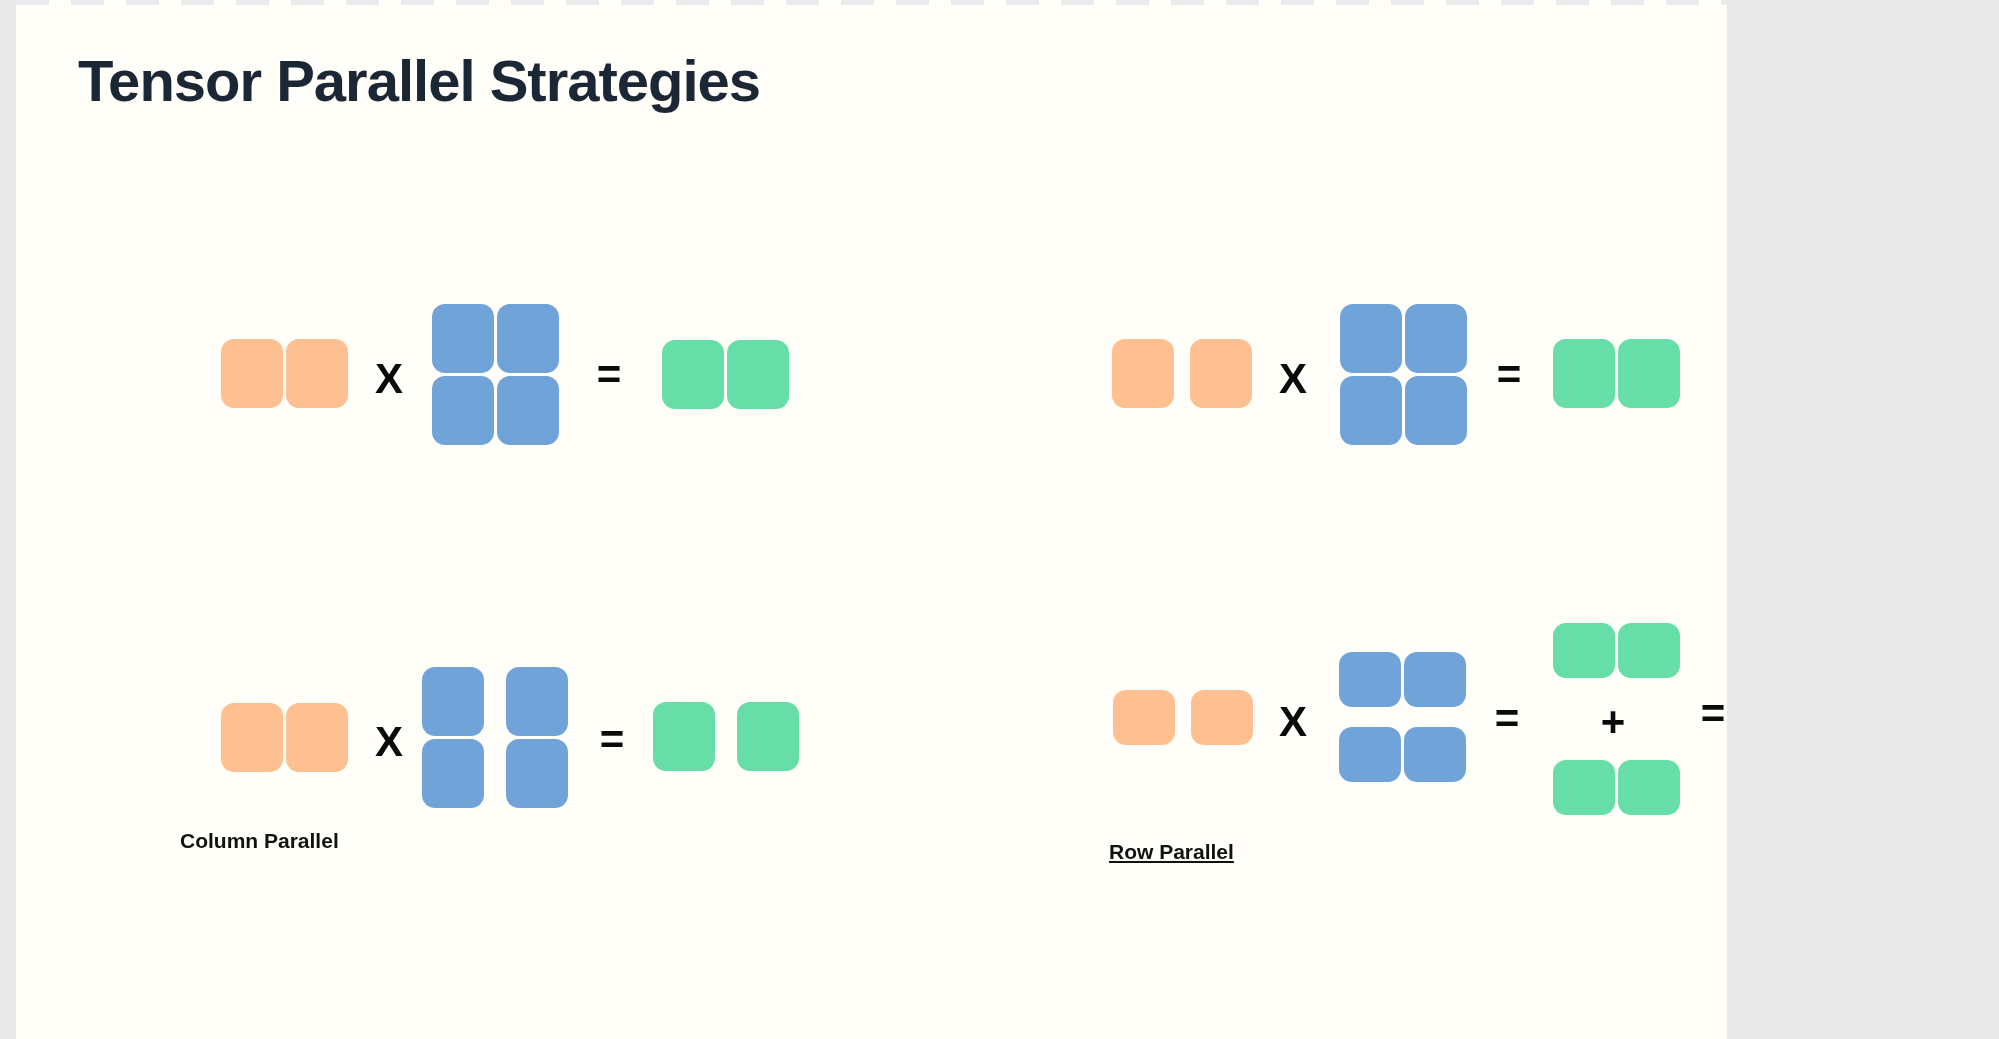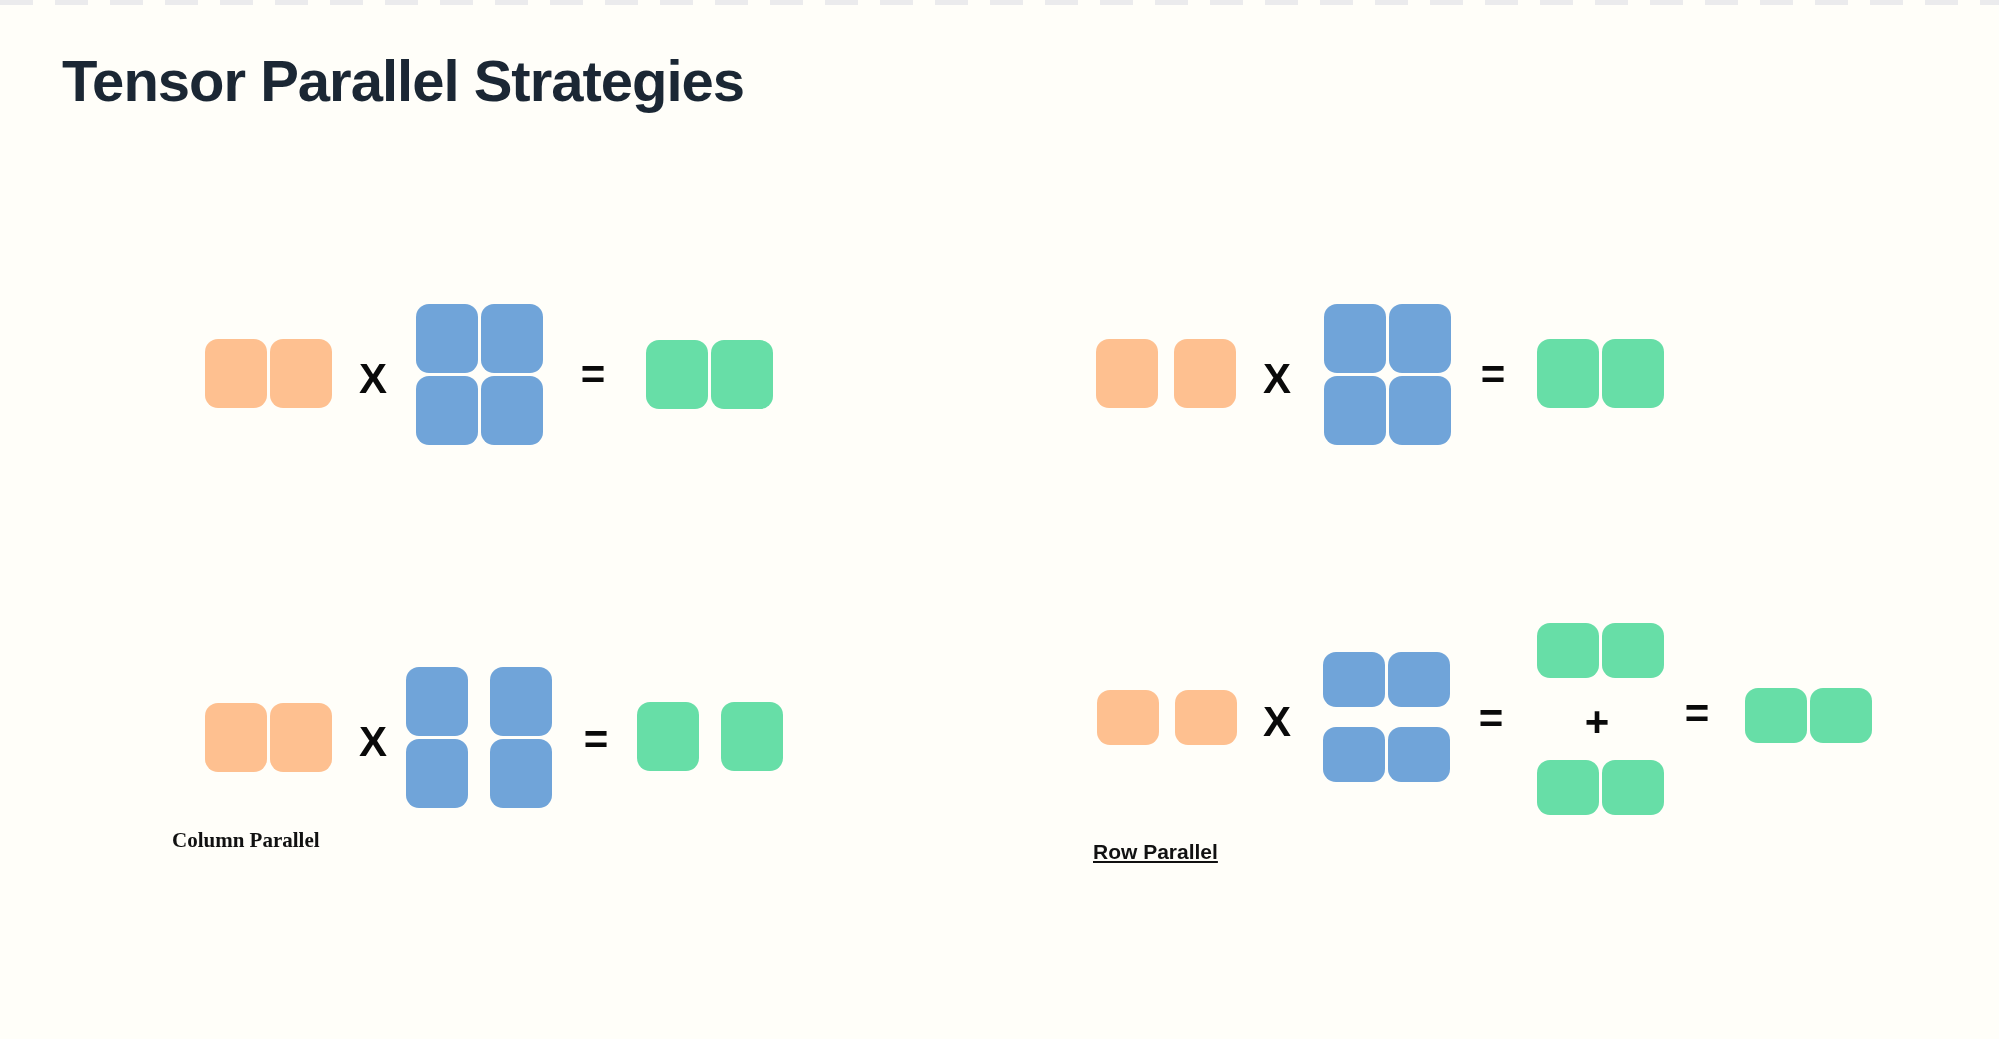--- a/index.html
+++ b/index.html
@@ -1,19 +1,20 @@
 <!DOCTYPE html>
 <html style="--background: #FFFEF9; --title-text: #1B2734; --label-text: #111111; --operator: #0A0A0A; --input-block: #FEC090; --weight-block: #70A4D9; --output-block: #67DEA7; --edge-strip: #EBEBED;"><head>
 <meta charset="utf-8">
 <style>
   html,body{margin:0;padding:0;}
   body{font-family:"Liberation Sans","DejaVu Sans",sans-serif;background:#e9e9e9;}
   .canvas{
-    position:relative;width:1999px;height:1039px;overflow:hidden;
+    position:relative;width:1711px;height:1039px;overflow:hidden;
     background:var(--background,#FFFEF9);
+    margin-left:16px;
   }
   
   .edge-strip{
     position:absolute;top:0;left:0;width:100%;height:5px;
     background:repeating-linear-gradient(to right,
       var(--edge-strip,#EBEBED) 0 33px, transparent 33px 55px);
   }
   .page-title{
     position:absolute;left:62px;top:48px;margin:0;
     font-size:58px;font-weight:800;letter-spacing:-1px;
@@ -113,21 +114,21 @@
       <div class="col" style="gap:3px;">
         <div class="blk blue"></div>
         <div class="blk blue"></div>
       </div>
     </div>
     <span class="op" style="left:596px;top:740px;">=</span>
     <div class="abs pair" style="left:637px;top:702px;gap:22px;">
       <div class="blk green"></div>
       <div class="blk green"></div>
     </div>
-    <span class="diagram-label" style="left:172px;top:828px;font-family:Liberation Serif, serif;">Column Parallel</span>
+    <span class="diagram-label" style="left:164px;top:828px;">Column Parallel</span>
   </div>
 
   <div class="abs" style="left:0;top:0;">
     <div class="abs pair gap-split" style="left:1097px;top:690px;">
       <div class="blk orange short"></div>
       <div class="blk orange short"></div>
     </div>
     <span class="op" style="left:1277px;top:722px;">X</span>
     <div class="abs col" style="left:1323px;top:652px;gap:20px;">
       <div class="pair gap-seam">

